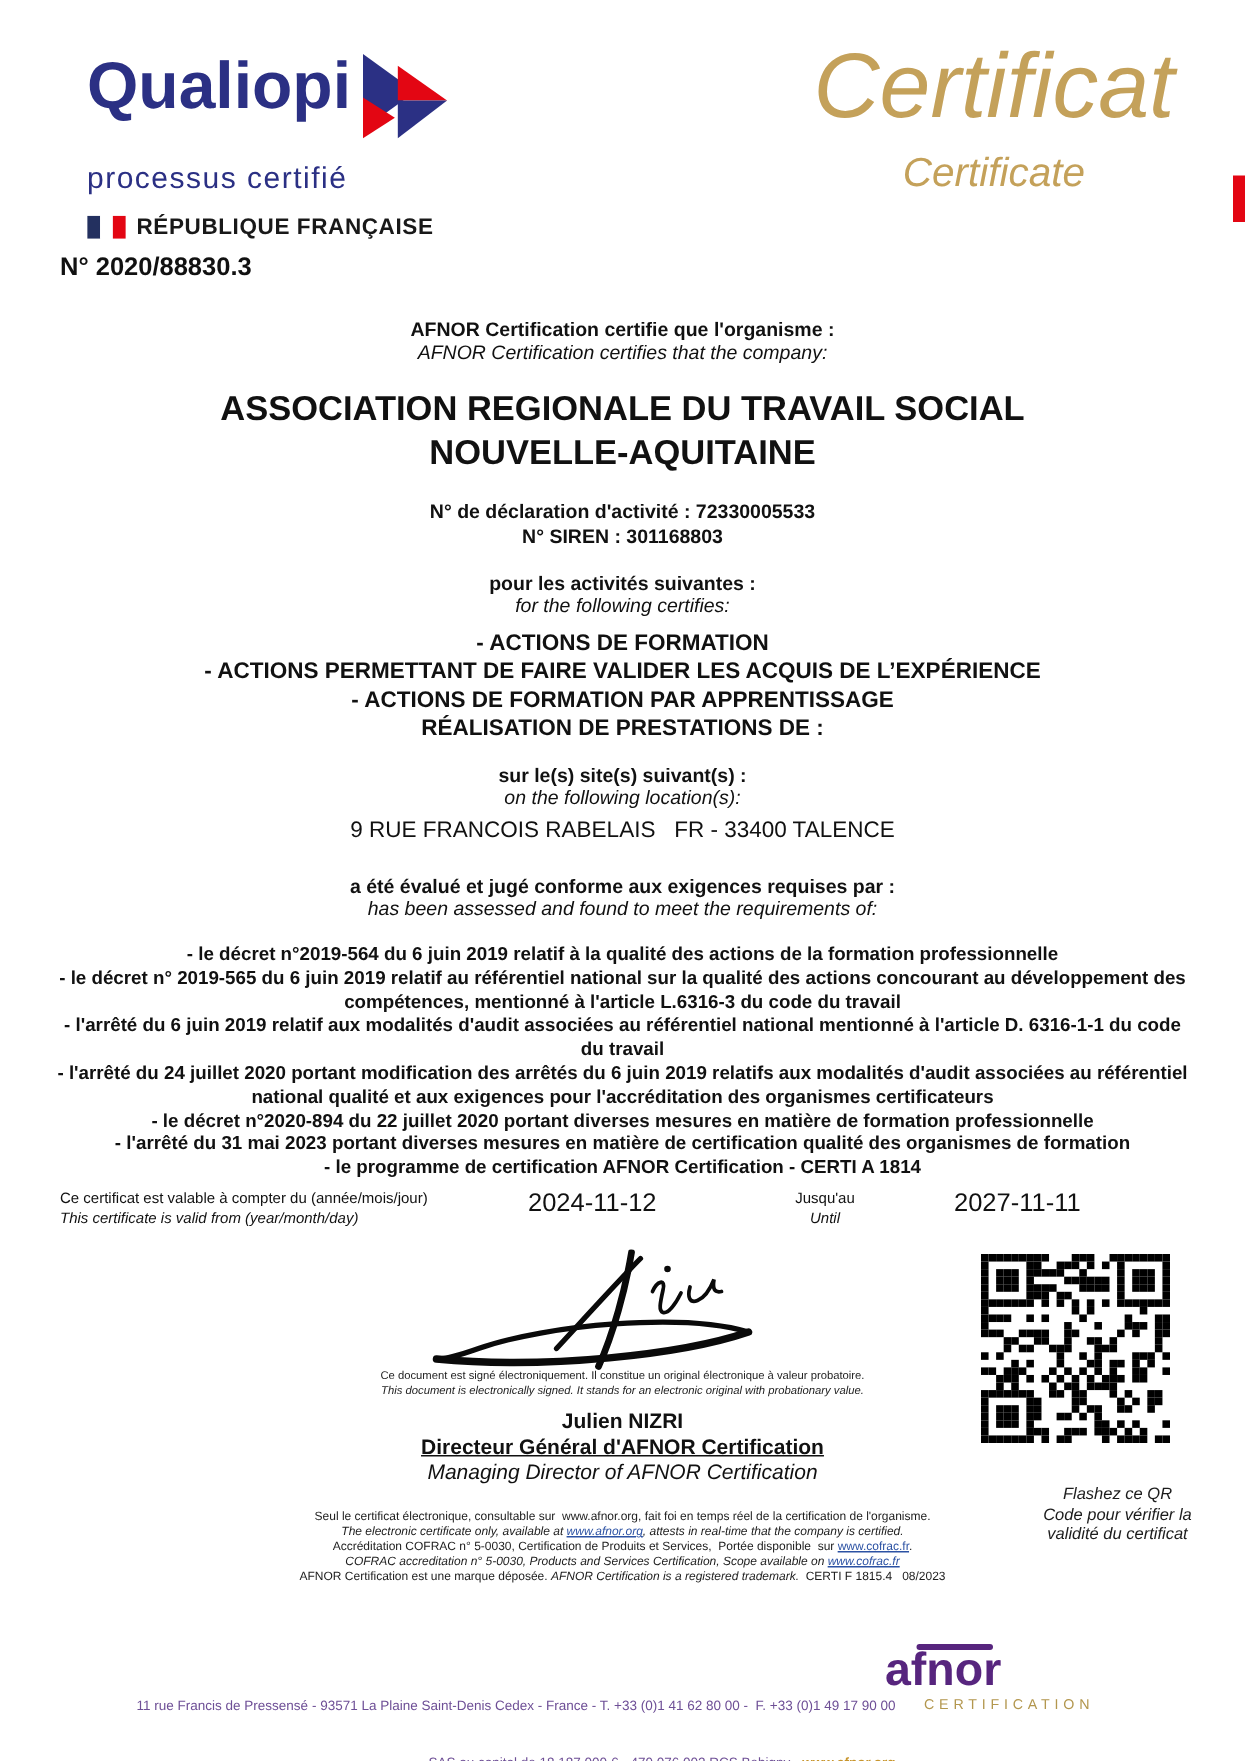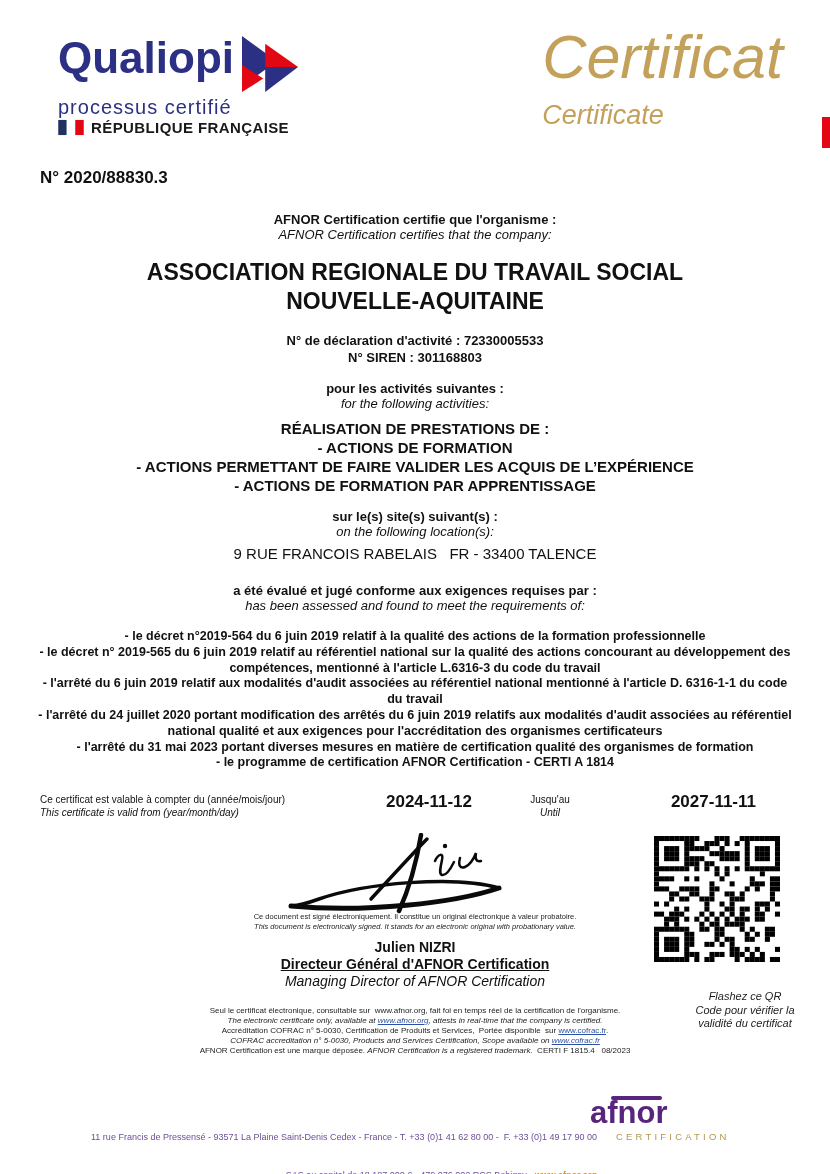--- a/index.html
+++ b/index.html
@@ -3,42 +3,42 @@
 <meta charset="utf-8">
 <style>
   html,body{margin:0;padding:0;background:#fff;}
   .page{position:relative;width:830px;height:1174px;background:#fff;overflow:hidden;
         font-family:"Liberation Sans",sans-serif;color:#111;}
   
   .logo-block{position:absolute;left:58px;top:34px;}
   .q-row{display:flex;align-items:flex-start;}
   .q-text{font-size:44px;font-weight:bold;color:var(--navy,#2B3084);letter-spacing:0px;line-height:48px;}
   .q-arrows{margin-left:8px;margin-top:2px;}
-  .q-tag{font-size:20px;color:var(--navy,#2B3084);letter-spacing:1px;margin-top:0px;}
-  .rf-row{display:flex;align-items:flex-start;}
+  .q-tag{font-size:20px;color:var(--navy,#2B3084);letter-spacing:1px;margin-top:12px;}
+  .rf-row{display:flex;align-items:flex-start;margin-top:12px;}
   .rf-text{font-size:15px;font-weight:bold;color:#191919;letter-spacing:.4px;margin-left:7px;}
   
-  .title-block{position:absolute;right:47px;top:24px;text-align:left;}
+  .title-block{position:absolute;right:47px;top:24px;text-align:center;}
   .title-fr{font-size:61px;font-style:italic;color:var(--gold,#C4A15A);line-height:66px;}
   .title-en{font-size:27px;font-style:italic;color:var(--gold,#C4A15A);margin-top:10px;}
   .red-tab{position:absolute;right:0;top:117px;width:8px;height:31px;background:var(--red,#E30613);}
   .cert-number{position:absolute;left:40px;top:168px;font-size:17px;font-weight:bold;}
   
   .cblock{position:absolute;left:0;width:100%;text-align:center;}
   .fr13{font-size:13px;font-weight:bold;line-height:15px;}
   .en13{font-size:13px;font-style:italic;line-height:15px;}
   .company-name{top:258px;font-size:23px;font-weight:bold;line-height:29px;}
   .reg{top:332px;font-size:13px;font-weight:bold;line-height:17px;}
   .act-list{top:419px;font-size:15px;font-weight:bold;line-height:19px;}
   .site-address{top:545px;font-size:15px;font-weight:normal;white-space:pre-wrap;}
   .requirements{top:629px;left:37px;width:756px;font-size:12.5px;font-weight:bold;line-height:15.8px;}
   
   .validity-label{position:absolute;left:40px;top:794px;width:320px;font-size:10px;line-height:12.5px;text-align:left;}
   .validity-label .en{font-style:italic;}
-  .date-val{position:absolute;top:792px;width:120px;text-align:right;font-size:17px;font-weight:bold;}
+  .date-val{position:absolute;top:792px;width:120px;text-align:left;font-size:17px;font-weight:normal;}
   .date-from{left:352px;}
   .date-until{left:636px;}
   .until-lbl{position:absolute;left:505px;top:794px;width:90px;text-align:center;font-size:10px;line-height:12.5px;}
   .until-lbl .en{font-style:italic;}
   
   .sig-svg{position:absolute;left:275px;top:833px;}
   .qr-svg{position:absolute;left:654px;top:836px;}
   .sig-note{top:912px;font-size:7.5px;line-height:9.5px;color:#222;}
   .sig-note .en{font-style:italic;}
   .signer{top:939px;}
@@ -105,47 +105,48 @@
     <div>ASSOCIATION REGIONALE DU TRAVAIL SOCIAL</div>
     <div>NOUVELLE-AQUITAINE</div>
   </div>
   <div class="cblock reg">
     <div>N° de déclaration d'activité : 72330005533</div>
     <div>N° SIREN : 301168803</div>
   </div>
 
   <div class="cblock" style="top:381px">
     <div class="fr13">pour les activités suivantes :</div>
-    <div class="en13">for the following activities:</div>
+    <div class="en13">for the following certifies:</div>
   </div>
   <div class="cblock act-list">
-    <div>RÉALISATION DE PRESTATIONS DE :</div>
     <div id="act-items">
         <div>- ACTIONS DE FORMATION</div>
         <div>- ACTIONS PERMETTANT DE FAIRE VALIDER LES ACQUIS DE L’EXPÉRIENCE</div>
         <div>- ACTIONS DE FORMATION PAR APPRENTISSAGE</div>
       </div>
+    <div>RÉALISATION DE PRESTATIONS DE :</div>
   </div>
 
   <div class="cblock" style="top:509px">
     <div class="fr13">sur le(s) site(s) suivant(s) :</div>
     <div class="en13">on the following location(s):</div>
   </div>
   <div class="cblock site-address">9 RUE FRANCOIS RABELAIS   FR - 33400 TALENCE</div>
 
   <div class="cblock" style="top:583px">
     <div class="fr13">a été évalué et jugé conforme aux exigences requises par :</div>
     <div class="en13">has been assessed and found to meet the requirements of:</div>
   </div>
 
   <div class="cblock requirements" id="requirements-list">
       <div>- le décret n°2019-564 du 6 juin 2019 relatif à la qualité des actions de la formation professionnelle</div>
       <div>- le décret n° 2019-565 du 6 juin 2019 relatif au référentiel national sur la qualité des actions concourant au développement des compétences, mentionné à l'article L.6316-3 du code du travail</div>
       <div>- l'arrêté du 6 juin 2019 relatif aux modalités d'audit associées au référentiel national mentionné à l'article D. 6316-1-1 du code du travail</div>
       <div>- l'arrêté du 24 juillet 2020 portant modification des arrêtés du 6 juin 2019 relatifs aux modalités d'audit associées au référentiel national qualité et aux exigences pour l'accréditation des organismes certificateurs</div>
+      <div>- le décret n°2020-894 du 22 juillet 2020 portant diverses mesures en matière de formation professionnelle</div>
       <div>- l'arrêté du 31 mai 2023 portant diverses mesures en matière de certification qualité des organismes de formation</div>
       <div>- le programme de certification AFNOR Certification - CERTI A 1814</div>
     </div>
 
   <div class="validity-label">
     <div class="fr">Ce certificat est valable à compter du (année/mois/jour)</div>
     <div class="en">This certificate is valid from (year/month/day)</div>
   </div>
   <div class="date-val date-from">2024-11-12</div>
   <div class="until-lbl">

